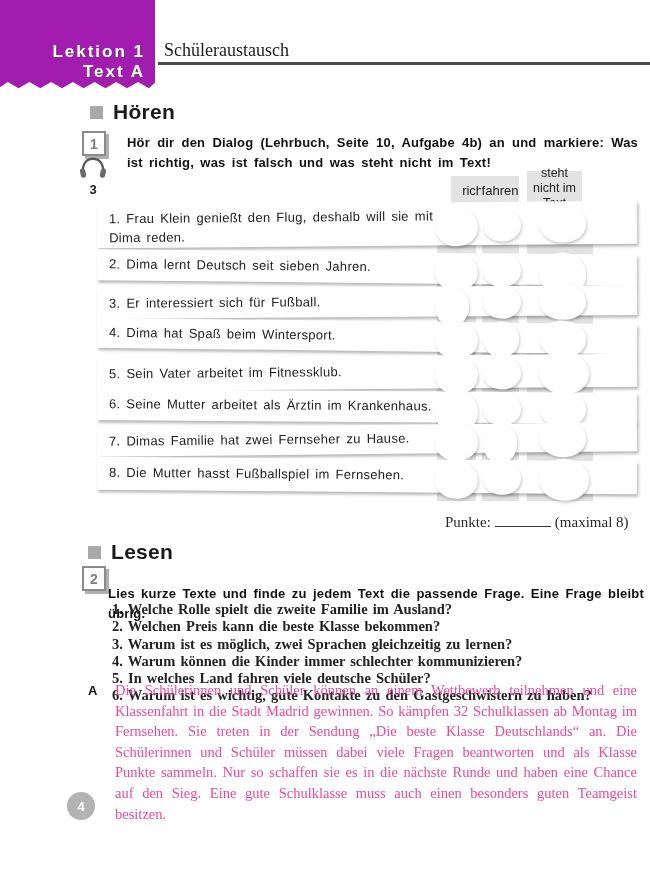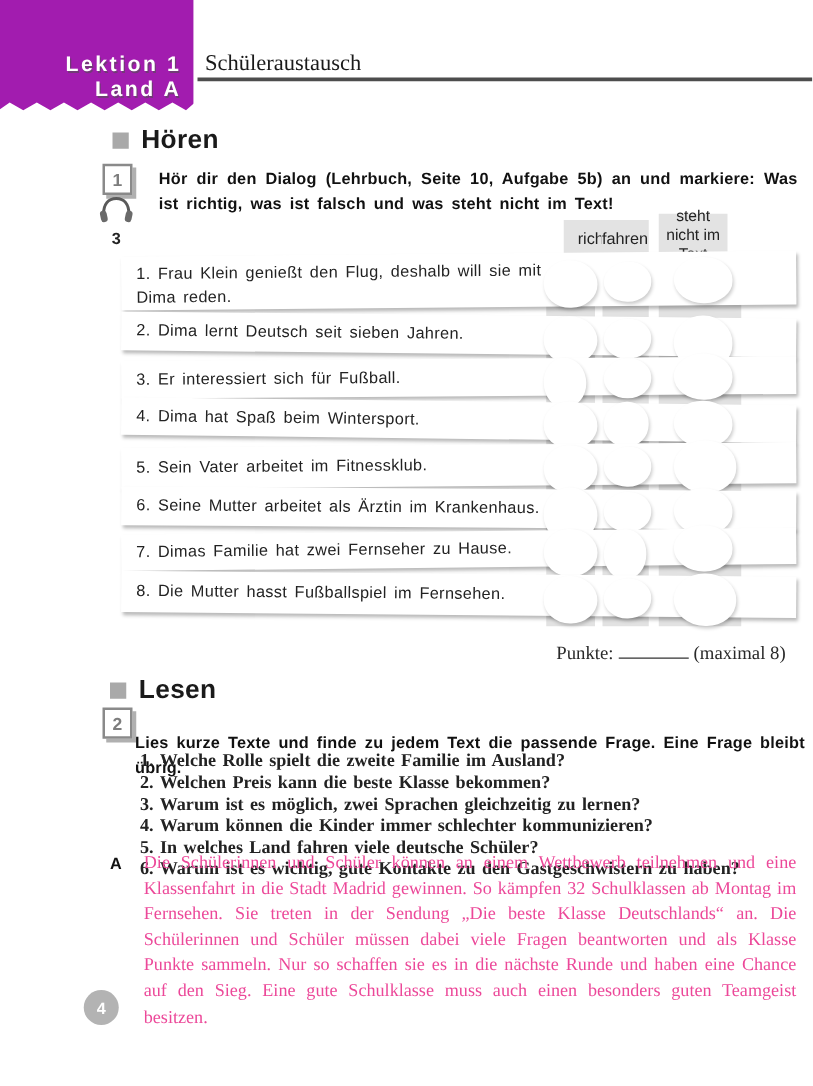--- a/index.html
+++ b/index.html
@@ -132,21 +132,21 @@
     display:flex; align-items:center; justify-content:center;
   }
 </style>
 </head>
 <body>
 
 <div class="page">
 
   <div class="banner">
     <div class="banner-line">Lektion 1</div>
-    <div class="banner-line">Land A</div>
+    <div class="banner-line">Text A</div>
   </div>
   <div class="chapter-title">Schüleraustausch</div>
   <div class="header-rule"></div>
 
   <div class="section-head head-hoeren">
     <span class="section-bullet"></span>
     <span class="section-title">Hören</span>
   </div>
 
   <div class="num-box num-box-1">1</div>
@@ -155,21 +155,21 @@
     <span>
       <svg viewBox="0 0 32 28" width="30" height="26">
         <path d="M5 18 C5 8.5 9.5 4 16 4 C22.5 4 27 8.5 27 18" fill="none" stroke="#5a5a5a" stroke-width="2.6"></path>
         <rect x="2.4" y="14.5" width="5.8" height="10" rx="2.9" fill="#6a6a6a" transform="rotate(-12 5.3 19.5)"></rect>
         <rect x="23.8" y="14.5" width="5.8" height="10" rx="2.9" fill="#6a6a6a" transform="rotate(12 26.7 19.5)"></rect>
       </svg>
     </span>
     <div class="audio-track">3</div>
   </div>
 
-  <div class="instruction instr-1">Hör dir den Dialog (Lehrbuch, Seite 10, Aufgabe 5b) an und markiere: Was ist richtig, was ist falsch und was steht nicht im Text!</div>
+  <div class="instruction instr-1">Hör dir den Dialog (Lehrbuch, Seite 10, Aufgabe 4b) an und markiere: Was ist richtig, was ist falsch und was steht nicht im Text!</div>
 
   <div class="col-head col-head-1">richtig</div>
   <div class="col-head col-head-2">fahren</div>
   <div class="col-head col-head-3">steht nicht im Text</div>
 
   <div class="col-strip strip-1"></div>
   <div class="col-strip strip-2"></div>
   <div class="col-strip strip-3"></div>
 
   <div class="answer-row r1">

